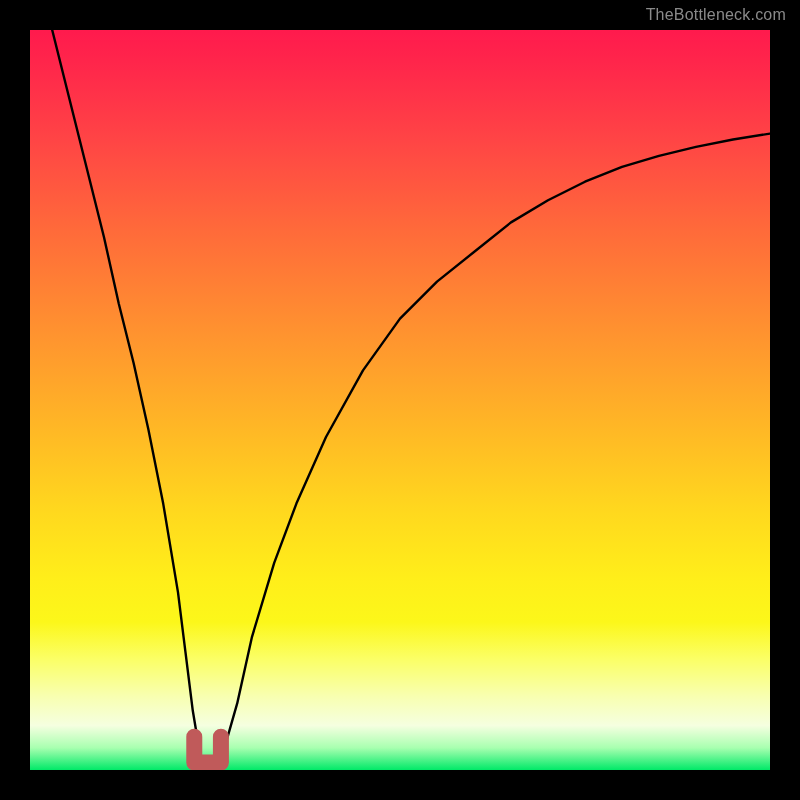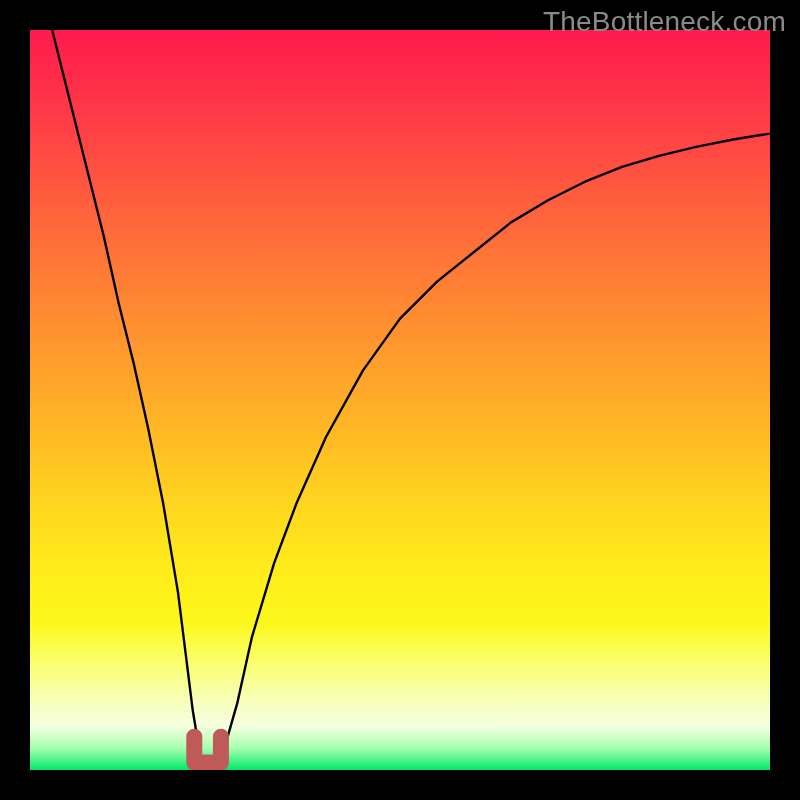--- a/index.html
+++ b/index.html
@@ -49,21 +49,21 @@
       #f5ffe0 94%,
       #a8ffb0 97%,
       #00e968 100%
     );
   }
   .watermark {
     position: absolute;
     top: 6px;
     right: 14px;
     color: #8a8a8a;
-    font-size: 28px;
+    font-size: 16px;
     font-weight: 400;
     letter-spacing: 0.2px;
   }
   svg.curves {
     position: absolute;
     left: 0;
     top: 0;
     width: 100%;
     height: 100%;
   }

